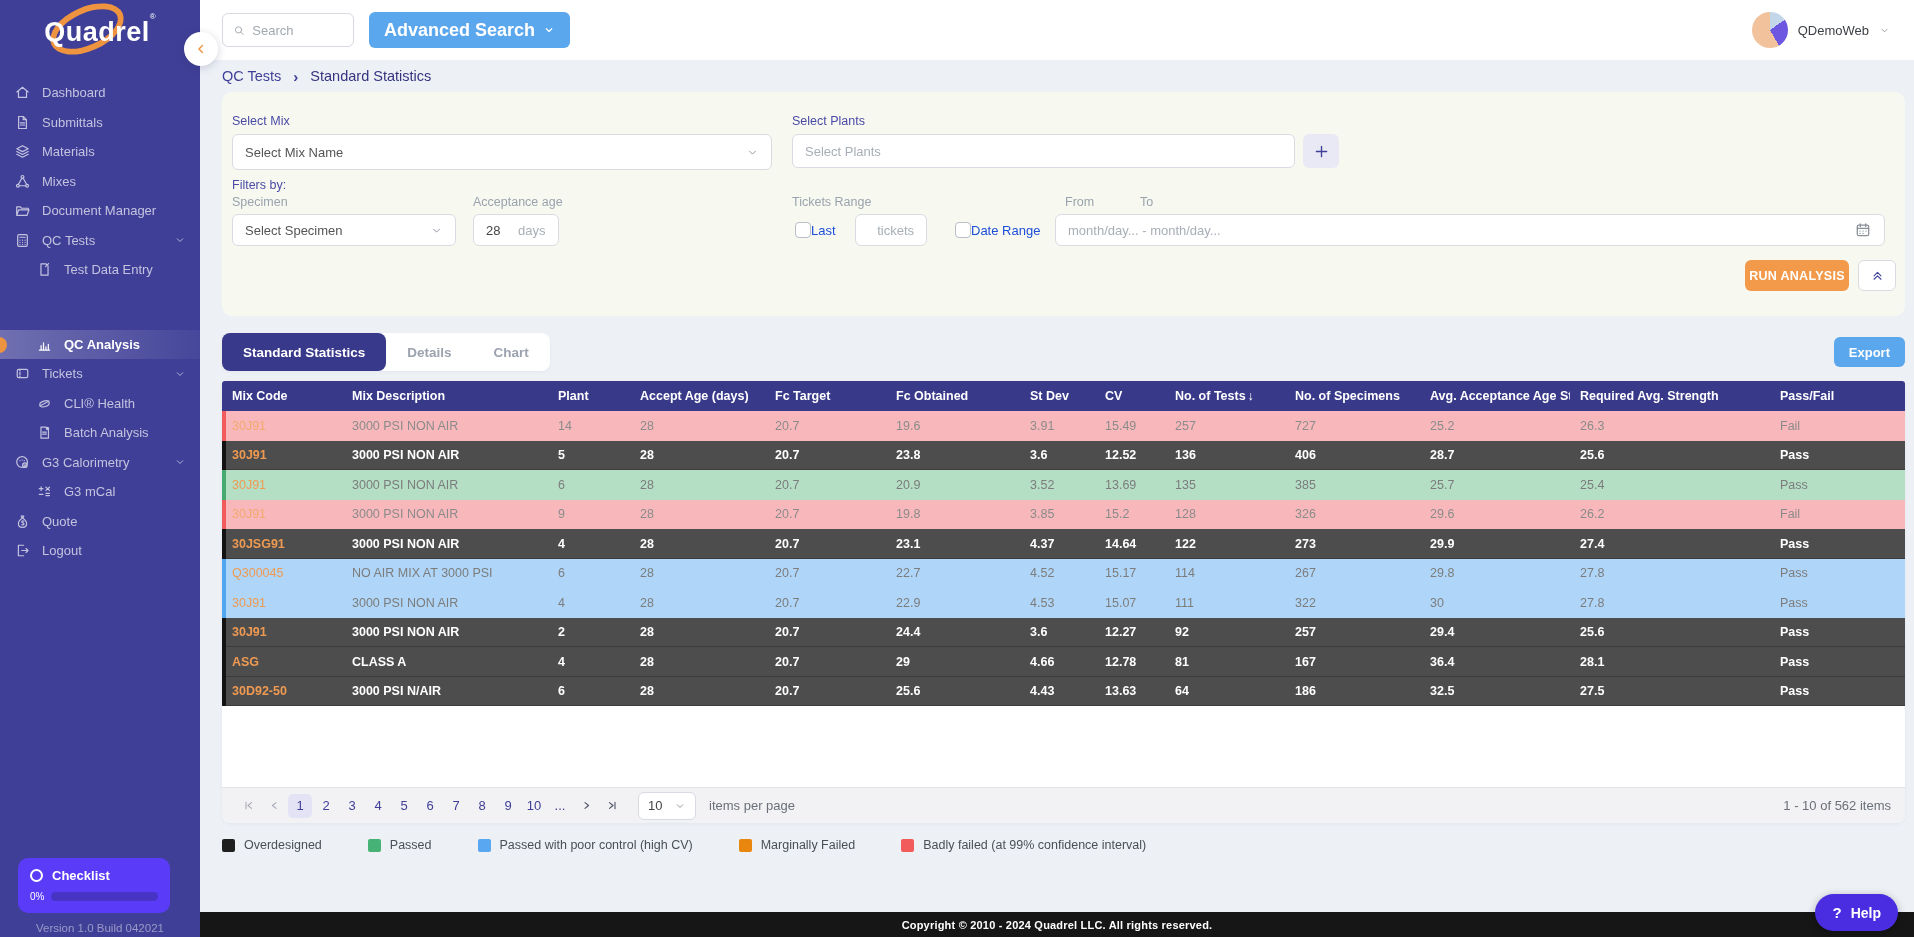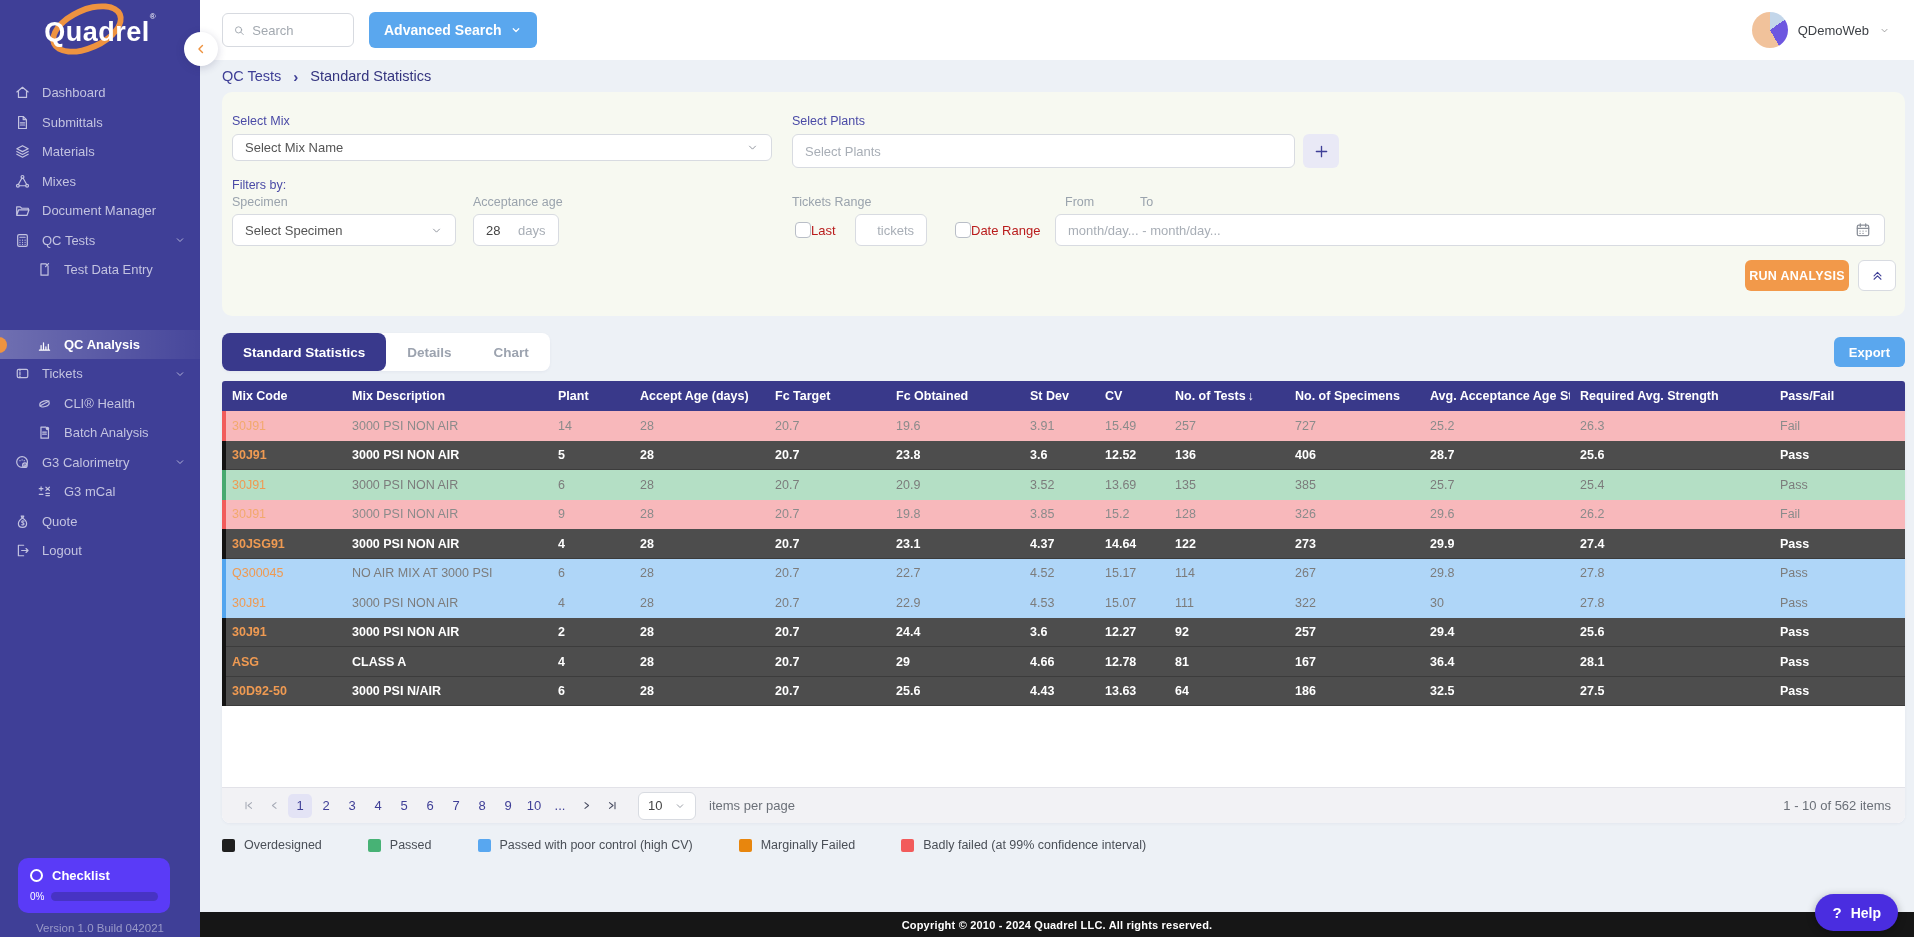--- a/index.html
+++ b/index.html
@@ -31,21 +31,21 @@
   .main { margin-left: 200px; height: 937px; display: flex; flex-direction: column; position: relative; }
   .collapse-btn { position: absolute; left: -16px; top: 32px; width: 34px; height: 34px; border-radius: 50%; background: #fff; box-shadow: 0 2px 8px rgba(40,40,90,0.2); color: #ee9340; display: flex; align-items: center; justify-content: center; z-index: 7; cursor: pointer; }
   .collapse-btn .icon { width: 14px; height: 14px; }
   .collapse-btn .icon svg { stroke-width: 2.4; }
 
   .topbar { background: #fff; height: 60px; display: flex; align-items: center; gap: 15px; padding: 0 24px 0 22px; }
   .search-box { width: 132px; height: 34px; border: 1px solid #d7dae0; border-radius: 6px; display: flex; align-items: center; gap: 7px; padding: 0 10px; color: #9aa1a9; background: #fff; }
   .search-box .icon { width: 15px; height: 15px; }
   .search-box input { border: none; outline: none; width: 100%; font-size: 13px; font-family: inherit; color: #444; background: transparent; }
   .search-box input::placeholder { color: #a3a9b0; }
-  .adv-btn { background: #5aa7ee; border: none; color: #fff; font-weight: bold; font-size: 14px; font-family: inherit; height: 36px; border-radius: 6px; padding: 0 15px; display: flex; align-items: center; gap: 8px; cursor: pointer; }
+  .adv-btn { background: #5aa7ee; border: none; color: #fff; font-weight: bold; font-size: 18px; font-family: inherit; height: 36px; border-radius: 6px; padding: 0 15px; display: flex; align-items: center; gap: 8px; cursor: pointer; }
   .adv-btn .icon { width: 12px; height: 12px; }
   .adv-btn .icon svg { stroke-width: 2.4; }
   .user-menu { margin-left: auto; display: flex; align-items: center; gap: 10px; font-size: 13px; color: #3b3f44; cursor: pointer; }
   .avatar { width: 36px; height: 36px; border-radius: 50%; background: conic-gradient(#c3d6ea 0 55deg, #6e57e0 55deg 150deg, #f1c29b 150deg 360deg); }
   .user-menu .chev { width: 11px; height: 11px; color: #888; }
 
   .breadcrumb { height: 32px; display: flex; align-items: center; gap: 12px; padding: 0 22px; font-size: 14.5px; color: #3e3e96; }
   .crumb-sep { font-size: 15px; font-weight: bold; color: #3e3e96; }
   .crumb-current { color: #34347f; }
 
@@ -55,21 +55,21 @@
   .f-label { font-size: 12.5px; color: #9aa3ad; }
   .f-label.indigo { color: #4a4aa6; }
   .f-select, .f-input { background: #fff; border: 1px solid #d8dbe1; border-radius: 6px; display: flex; align-items: center; padding: 0 12px; font-size: 13px; color: #555; }
   .f-select .chev { margin-left: auto; width: 13px; height: 13px; color: #8a8f98; }
   .placeholder { color: #a8aeb6; }
   .f-input input { border: none; outline: none; font-size: 13px; font-family: inherit; width: 100%; color: #444; background: transparent; }
   .f-input input::placeholder { color: #a8aeb6; }
   .plus-btn { background: #e9e9f6; border: none; border-radius: 6px; color: #3f3f97; display: flex; align-items: center; justify-content: center; cursor: pointer; }
   .plus-btn .icon { width: 19px; height: 19px; }
   .checkbox { width: 16px; height: 16px; border: 1.6px solid #b9bec7; border-radius: 4px; background: #fff; flex: 0 0 16px; cursor: pointer; }
-  .check-group { display: flex; align-items: center; gap: 0; font-size: 13px; color: #b91c1c; }
+  .check-group { display: flex; align-items: center; gap: 0; font-size: 13px; color: #1d4ed8; }
   .tickets-input input { text-align: right; }
   .date-box { justify-content: flex-start; gap: 6px; color: #9aa0a8; }
   .date-box .icon { margin-left: auto; width: 18px; height: 18px; color: #8a8f98; }
   .run-btn { background: #f2994a; border: none; color: #fff; font-weight: bold; font-size: 12.5px; font-family: inherit; border-radius: 6px; cursor: pointer; letter-spacing: 0.3px; }
   .panel-collapse-btn { background: #fff; border: 1px solid #d8dbe1; border-radius: 6px; color: #3f3f97; display: flex; align-items: center; justify-content: center; cursor: pointer; }
   .panel-collapse-btn .icon { width: 15px; height: 15px; }
 
   
   .tabs-row { display: flex; align-items: center; margin: 17px 9px 0 22px; height: 38px; }
   .tabs { background: #fff; border-radius: 8px; display: flex; height: 38px; box-shadow: 0 1px 3px rgba(60,60,120,0.06); }
@@ -328,21 +328,21 @@
   </header>
 
   <div class="breadcrumb">
     <span>QC Tests</span>
     <span class="crumb-sep">›</span>
     <span class="crumb-current">Standard Statistics</span>
   </div>
 
   <section class="filters">
     <div class="f-abs f-label indigo" style="left:10px; top:22px;">Select Mix</div>
-    <div class="f-abs f-select" style="left:10px; top:42px; width:540px; height:27px;">
+    <div class="f-abs f-select" style="left:10px; top:42px; width:540px; height:36px;">
       <span>Select Mix Name</span>
       <span class="icon chev">
           <svg viewBox="0 0 24 24">
             <path d="M6.5 9.5 12 15l5.5-5.5"></path>
           </svg>
         </span>
     </div>
 
     <div class="f-abs f-label indigo" style="left:570px; top:22px;">Select Plants</div>
     <div class="f-abs f-input" style="left:570px; top:42px; width:503px; height:34px;">

